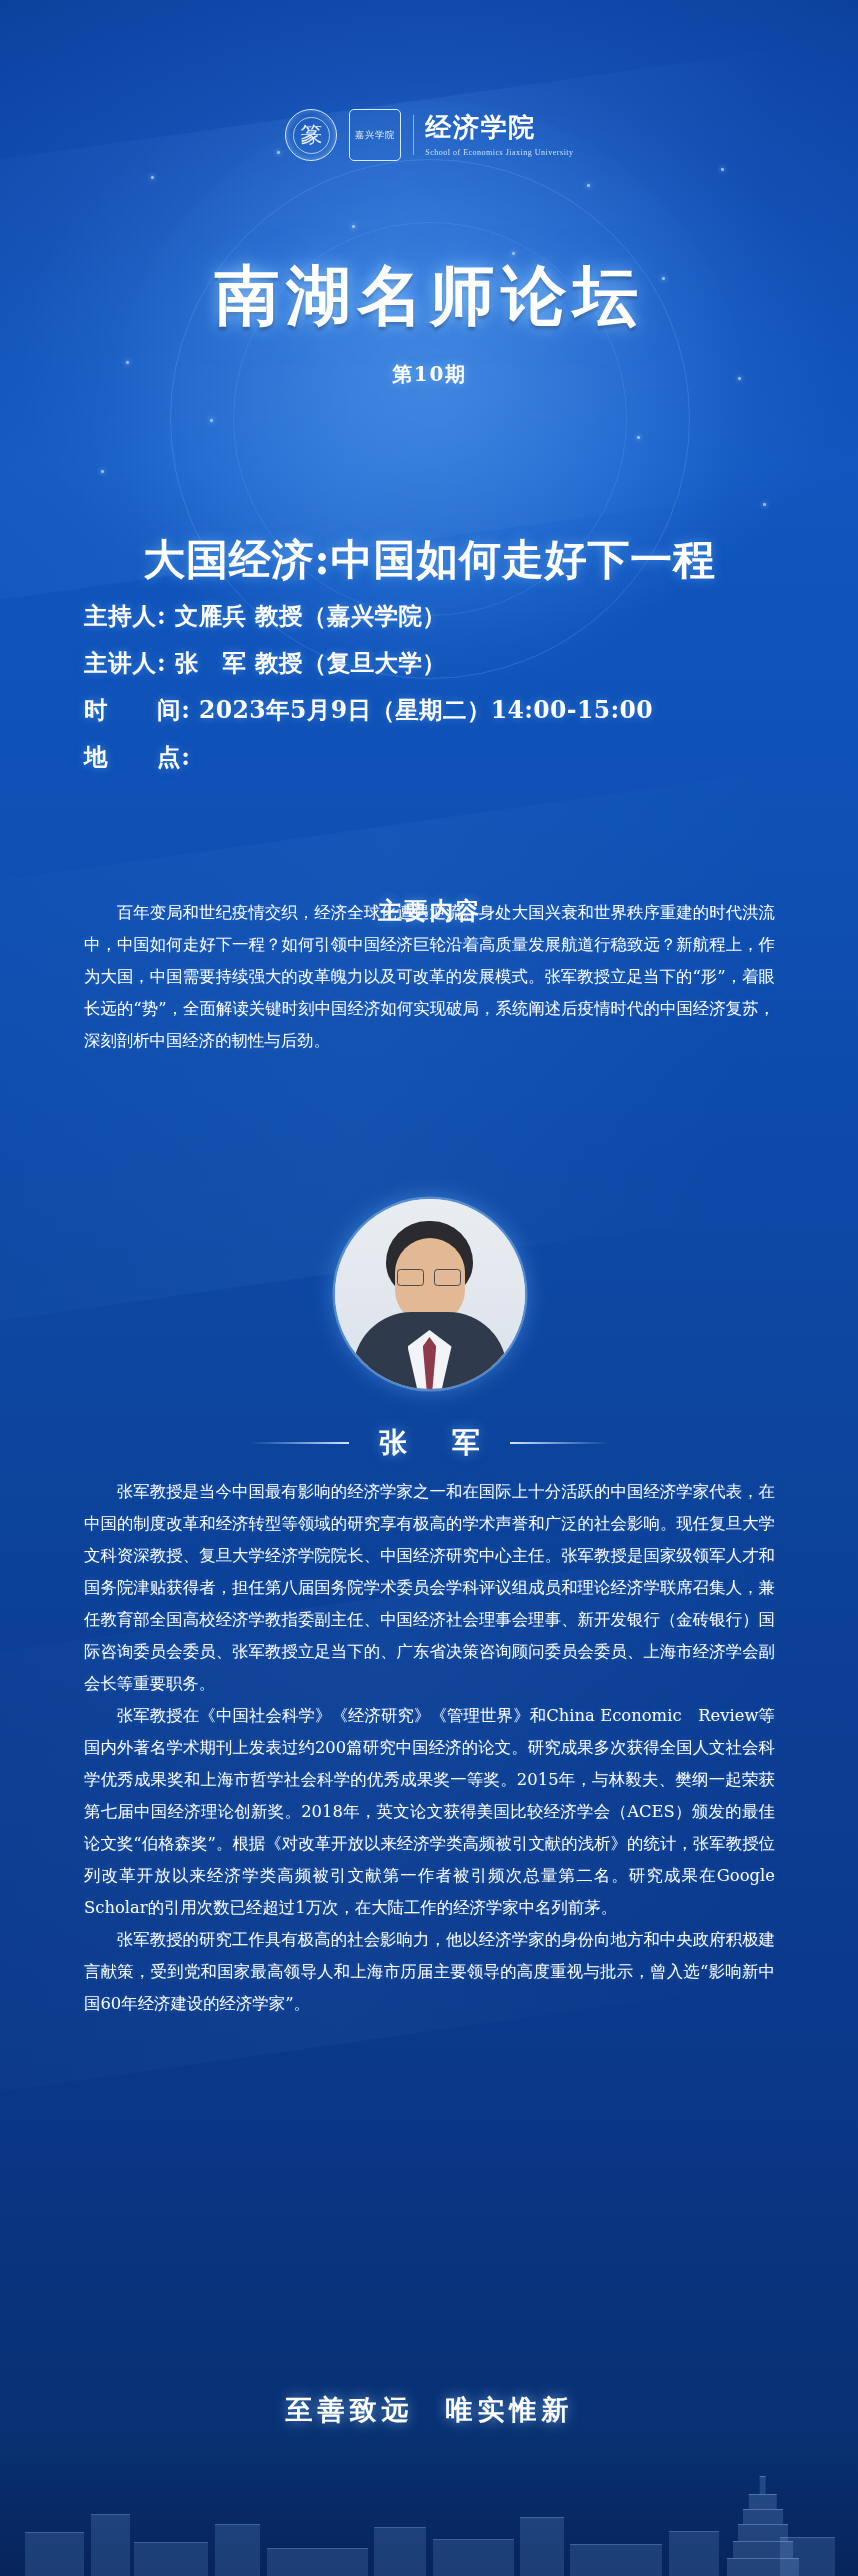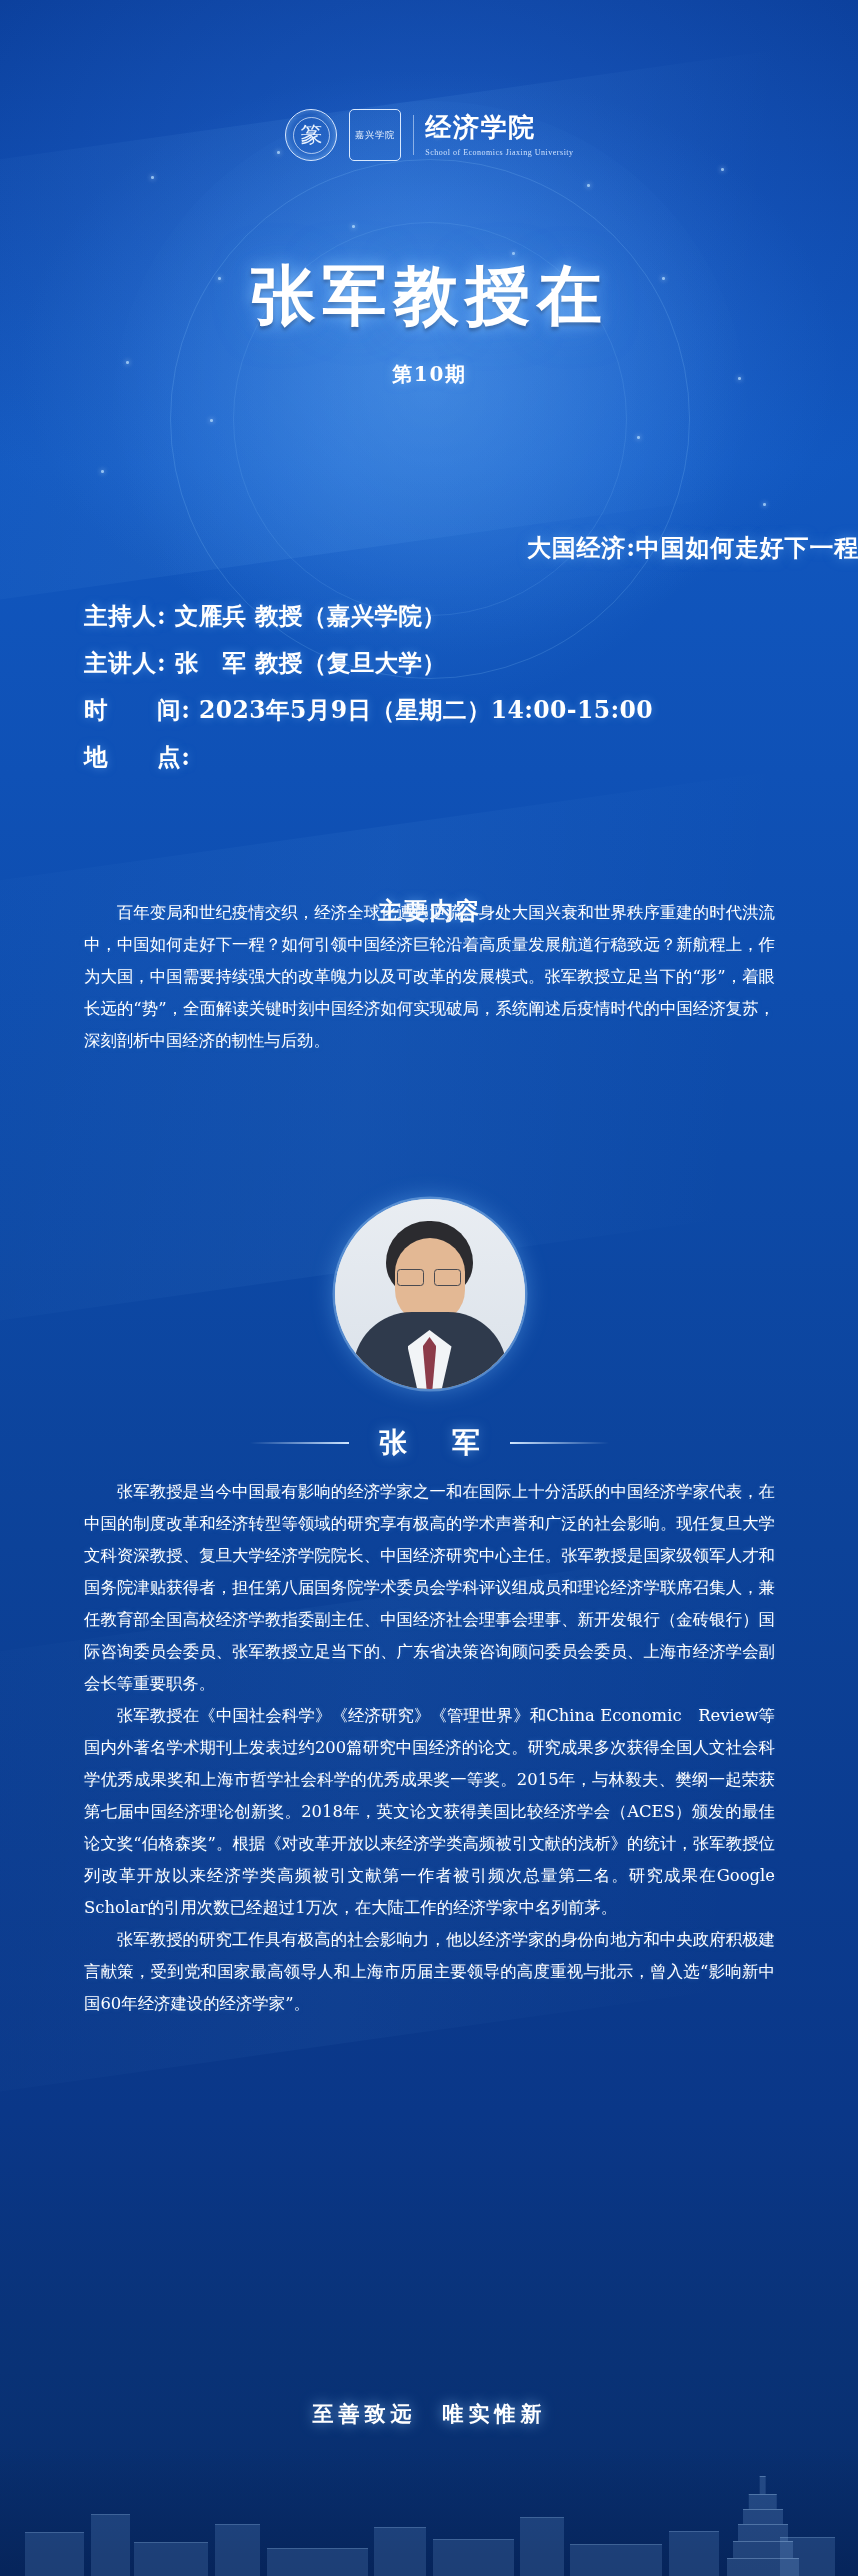--- a/index.html
+++ b/index.html
@@ -100,23 +100,23 @@
     position: absolute; top: 361px; left: 0; right: 0;
     text-align: center;
     font-family: "DejaVu Serif", serif;
     font-size: 20px; font-weight: 700; color: #ffffff; letter-spacing: 1.7px;
     text-shadow: 0 0 10px rgba(140,200,255,.6);
   }
 
   
   .topic {
     position: absolute; top: 532px; left: 0; right: 0;
-    text-align: right;
-    font-family: "DejaVu Serif", serif;
-    font-size: 24px; font-weight: 700; color: #ffffff; letter-spacing: 0.8px;
+    text-align: center;
+    font-family: "DejaVu Serif", serif;
+    font-size: 42px; font-weight: 700; color: #ffffff; letter-spacing: 0.8px;
     text-shadow: 0 0 11.7px rgba(120,190,255,.55);
   }
   .info {
     position: absolute; top: 600px; left: 84px; right: 84px;
   }
   .info-row {
     display: flex; align-items: baseline;
     margin-bottom: 15px;
     font-family: "DejaVu Serif", serif;
     color: #ffffff;
@@ -217,21 +217,21 @@
     text-shadow: 0 0 11.7px rgba(130,195,255,.6);
   }
   #bio-text { top: 1476px; }
   #bio-text p { margin-bottom: 0; }
 
   
   .slogan {
     position: absolute; bottom: 148px; left: 0; right: 0;
     text-align: center;
     font-family: "DejaVu Serif", serif;
-    font-size: 21px; font-weight: 700; letter-spacing: 5px;
+    font-size: 27px; font-weight: 700; letter-spacing: 5px;
     color: #ffffff;
     text-shadow: 0 0 13.4px rgba(140,200,255,.7);
   }
   .skyline {
     position: absolute; bottom: 0; left: 0; right: 0; height: 126px;
     background: linear-gradient(180deg, rgba(8,44,105,0) 0%, rgba(7,40,98,.65) 45%, rgba(6,36,90,.95) 100%);
     overflow: hidden;
   }
   .sk {
     position: absolute; bottom: 0;
@@ -282,21 +282,21 @@
       <div class="seal-inner">篆</div>
     </div>
     <div class="crest">嘉兴学院</div>
     <div class="vline"></div>
     <div class="logo-text">
       <div class="logo-cn">经济学院</div>
       <div class="logo-en">School of Economics Jiaxing University</div>
     </div>
   </div>
 
-  <div class="main-title">张军教授在</div>
+  <div class="main-title">南湖名师论坛</div>
   <div class="issue">第10期</div>
 
   <div class="topic">大国经济:中国如何走好下一程</div>
 
   <div class="info">
     <div class="info-row">
       <span class="info-label">主持人:</span>
       <span class="info-value">文雁兵 教授</span>
       <span class="info-value small">（嘉兴学院）</span>
     </div>

